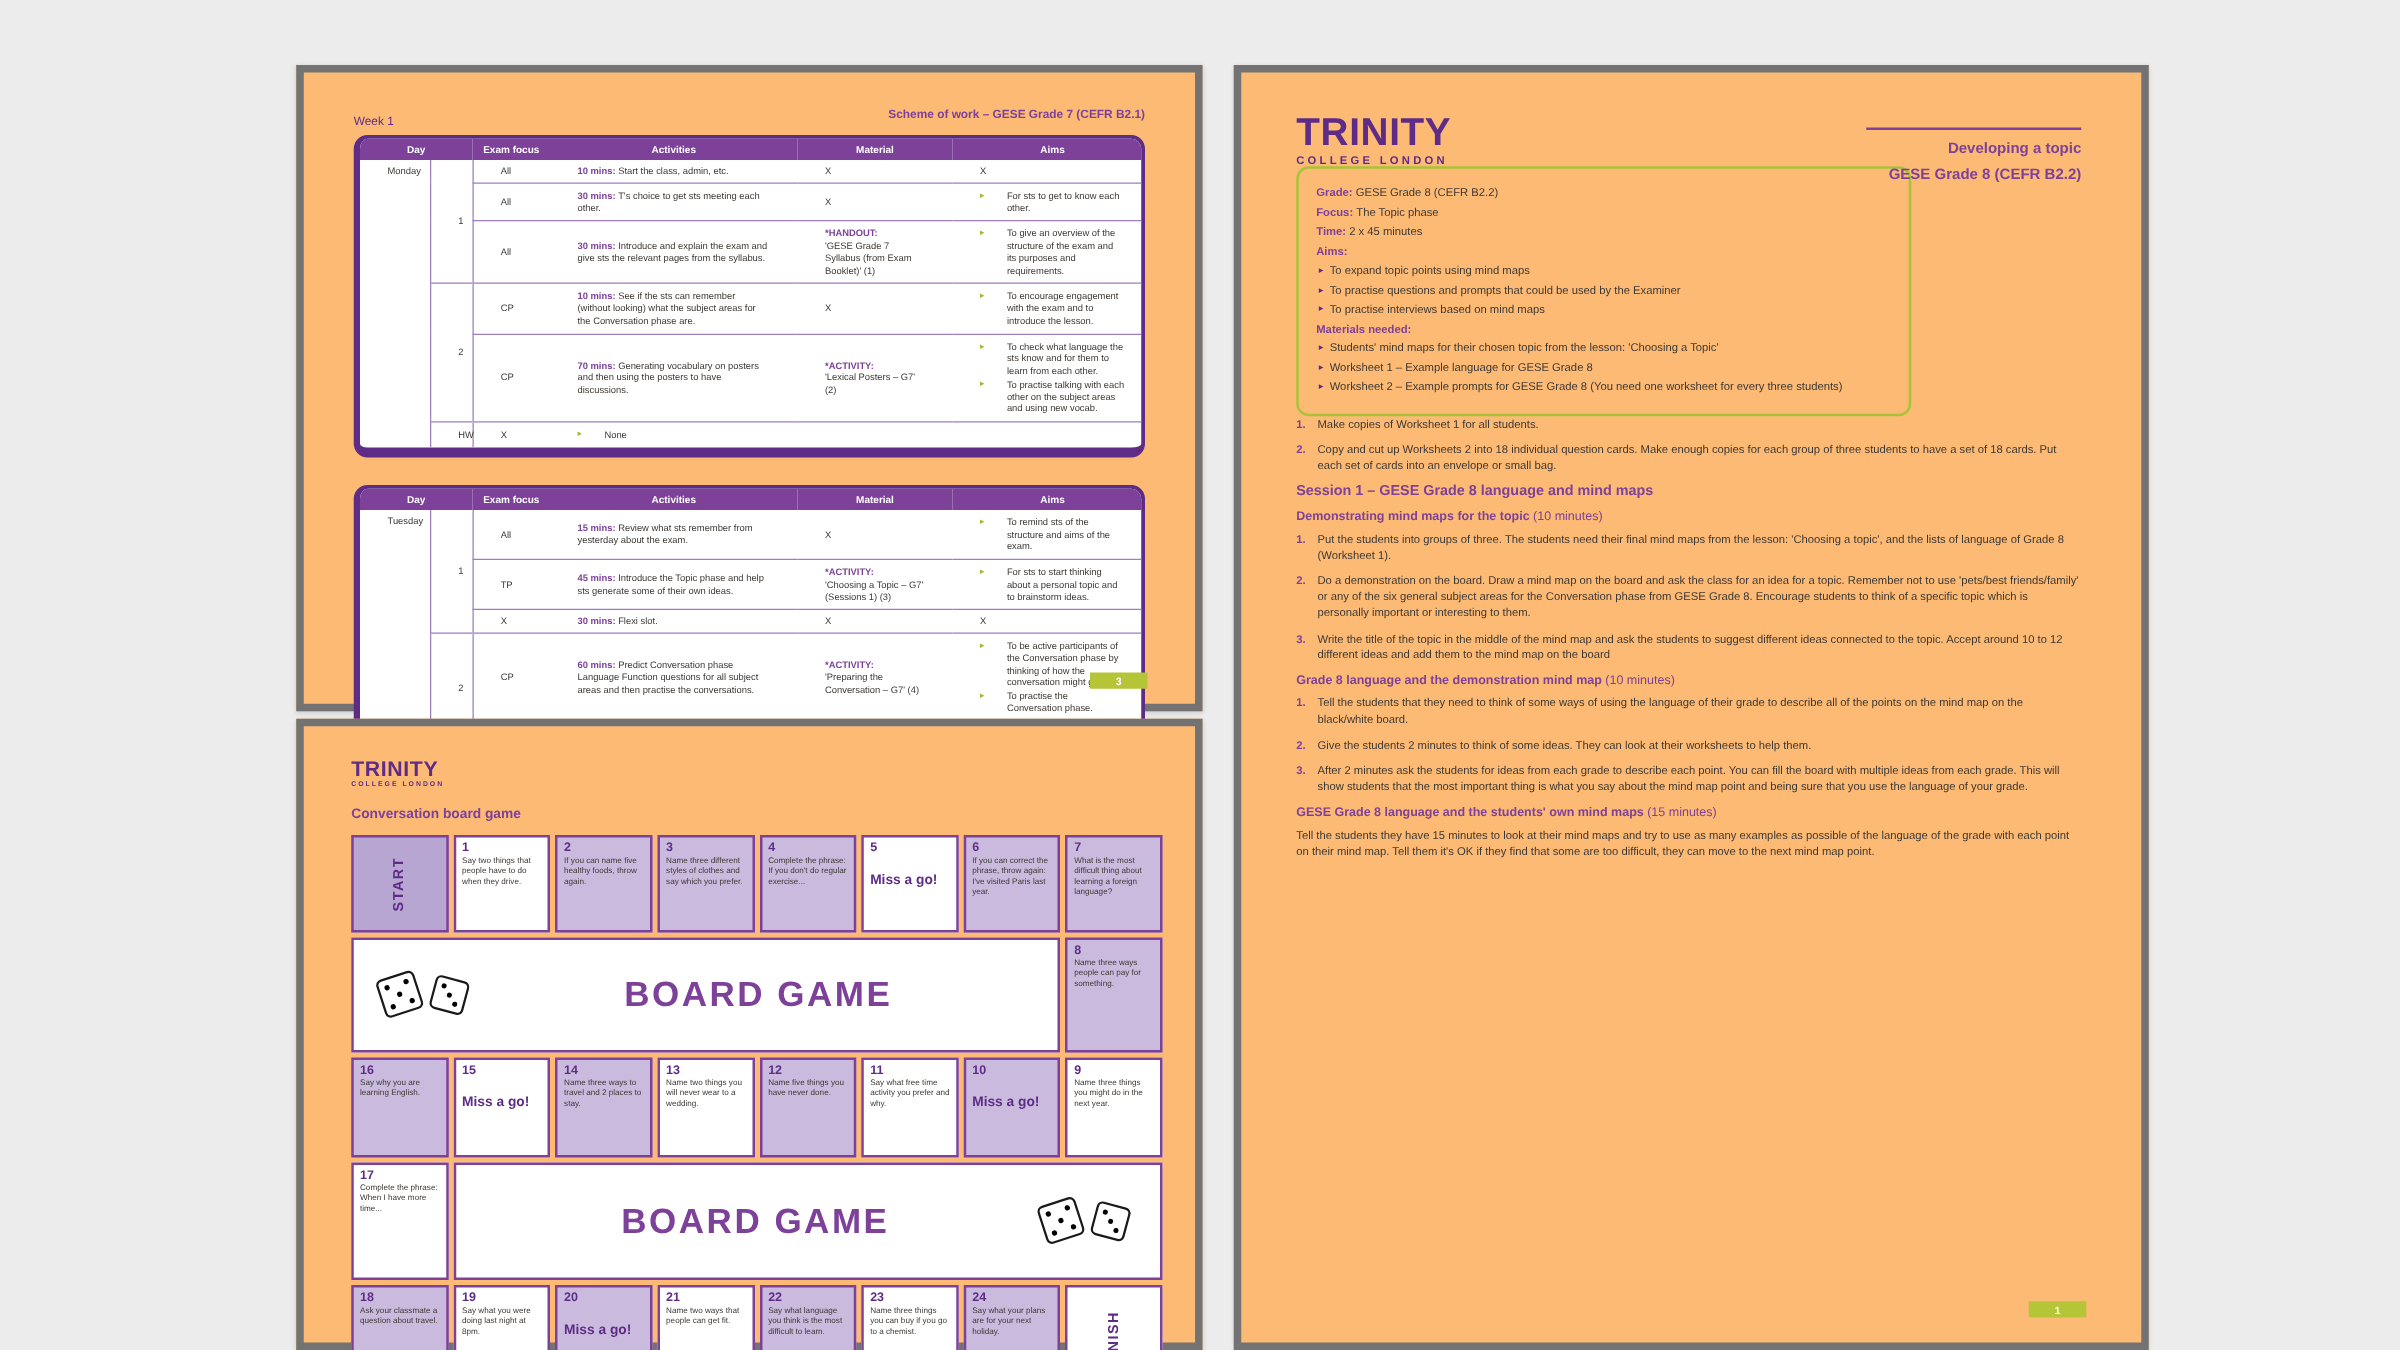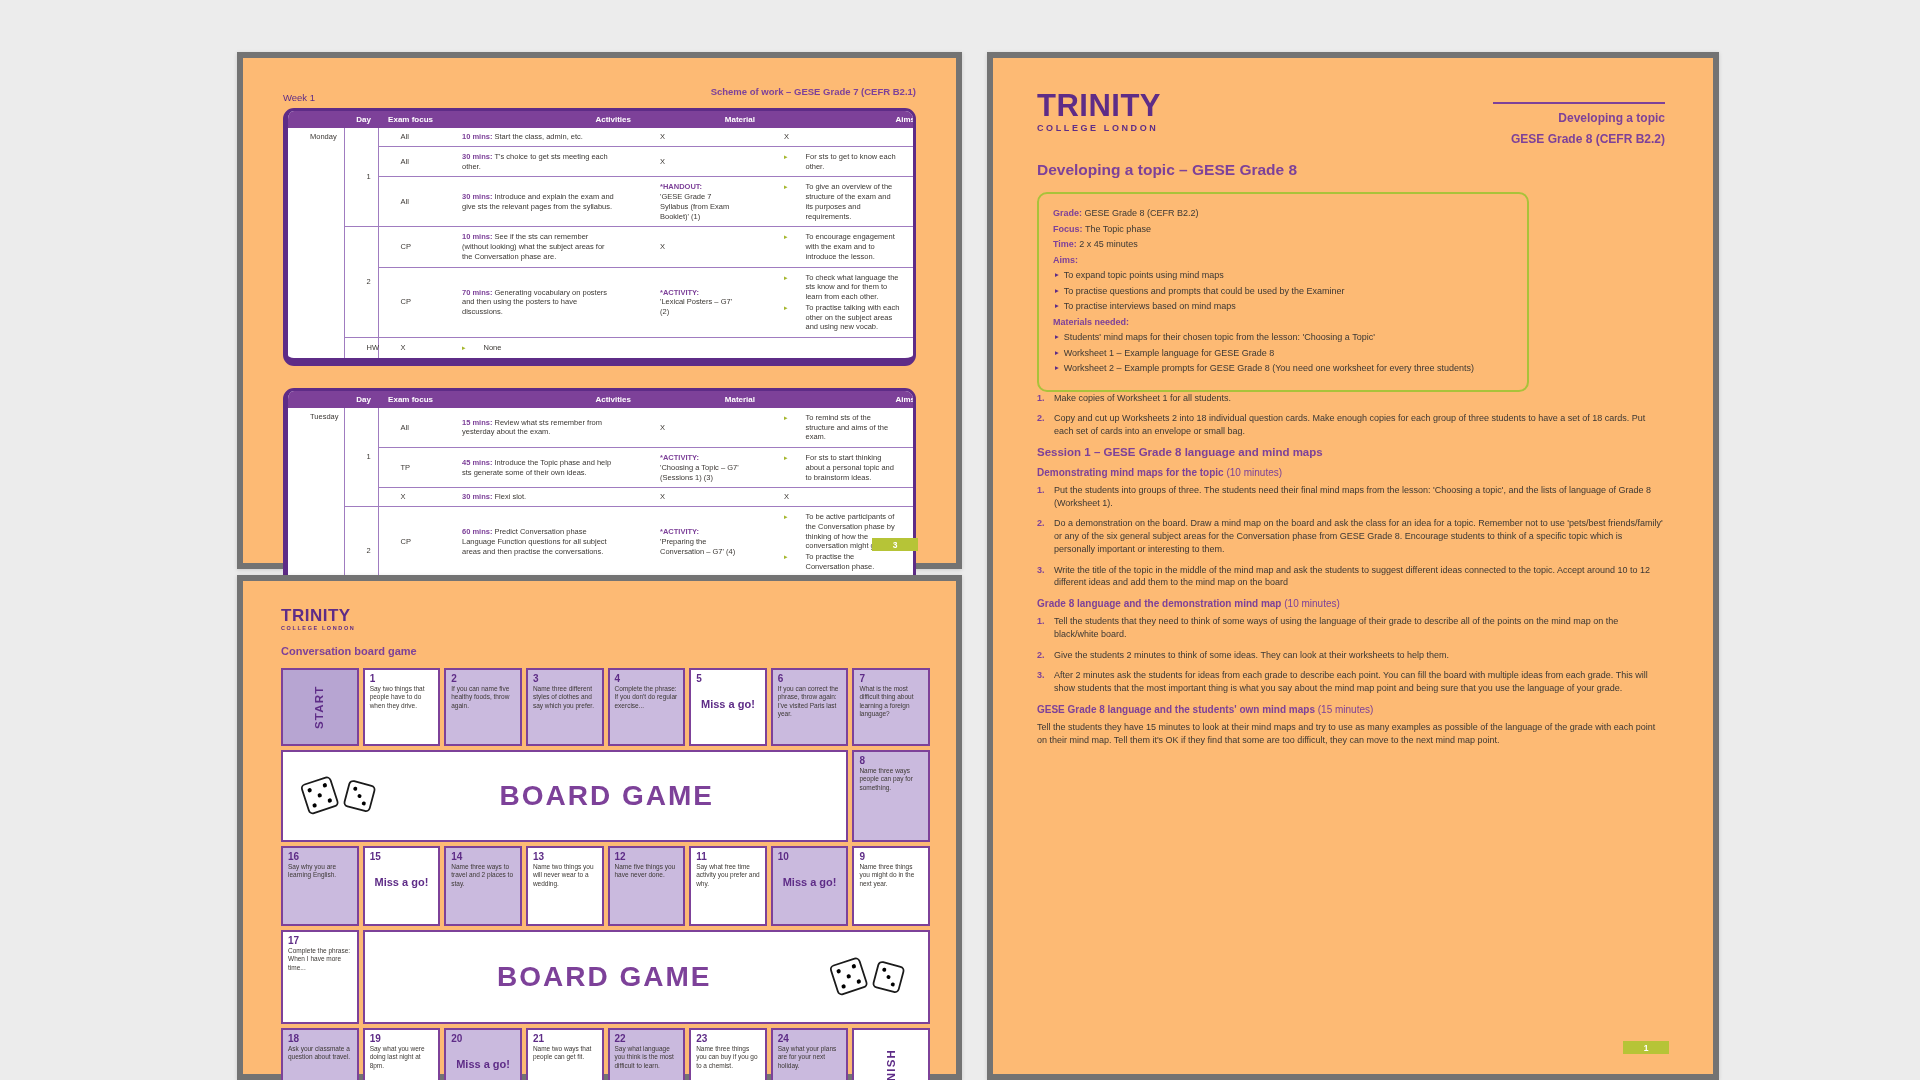--- a/index.html
+++ b/index.html
@@ -23,21 +23,21 @@
   #page1{left:237px;top:52px;width:725px;height:517px}
   #page2{left:237px;top:575px;width:725px;height:505px}
   #page3{left:987px;top:52px;width:732px;height:1028px}
 
   
   .p1-inner{position:relative;padding:34px 40px 0 40px;height:100%}
   .sow-title{position:absolute;top:28px;right:40px;font-size:9.5px;font-weight:bold;color:var(--purple)}
   .week{font-size:9.5px;font-weight:normal;color:var(--purple-dark);margin-bottom:5px}
   .sow-wrap{border:3px solid var(--purple-dark);border-left-width:5px;border-bottom-width:8px;border-radius:11px;overflow:hidden;background:#fff;margin-bottom:22px}
   .sow-wrap table{width:100%;border-collapse:collapse;table-layout:fixed}
-  .sow-wrap th{background:var(--purple);color:#fff;font-size:8px;text-align:right;padding:4px 7px;font-weight:bold}
+  .sow-wrap th{background:var(--purple);color:#fff;font-size:8px;text-align:center;padding:4px 7px;font-weight:bold}
   .sow-wrap td{font-size:7.5px;line-height:1.3;padding:4px 22px;vertical-align:middle;color:var(--ink)}
   td.day-cell{vertical-align:top;border-right:1px solid var(--sep);font-size:7.5px;color:var(--ink)}
   td.sess-cell{text-align:center;border-right:1px solid var(--sep);font-size:7.5px}
   td.sep{border-top:1px solid var(--sep)}
   .t{font-weight:bold;color:var(--purple)}
   .mlab{font-weight:bold;color:var(--purple)}
   .aim{display:flex;gap:18px;margin:1px 0}
   .ar{color:var(--lime-ar);font-size:7px;line-height:1.35;flex:none}
   .ibar{color:var(--purple-dark)}
   .pnum{position:absolute;right:38px;background:var(--lime);color:#fff;font-weight:bold;font-size:8.5px;width:46px;height:13px;display:flex;align-items:center;justify-content:center}
@@ -52,21 +52,21 @@
   .logo-lg .t1{font-size:31px}
   .logo-lg .t2{font-size:9px;letter-spacing:2.6px;margin-top:2px}
 
   
   .p2-inner{position:relative;padding:26px 38px 0 38px}
   .board-title{font-size:11px;font-weight:bold;color:var(--purple);margin-top:14px}
   .board{display:grid;grid-template-columns:repeat(8,1fr);grid-template-rows:78px 92px 80px 94px 86px;gap:4px;width:649px;margin-top:11px}
   .bcell{border:2px solid var(--purple);background:#fff;padding:3px 5px;font-size:6.5px;line-height:1.28;color:var(--ink)}
   .bcell .n{display:block;font-weight:bold;color:var(--purple-dark);font-size:10px;margin-bottom:1px;line-height:1.1}
   .bcell.shaded{background:var(--shade)}
-  .bcell.miss .mtext{display:block;font-weight:bold;color:var(--purple-dark);font-size:11px;text-align:center;margin-top:13px}
+  .bcell.miss .mtext{display:block;font-weight:bold;color:var(--purple-dark);font-size:11px;text-align:left;margin-top:13px}
   .bcell.corner{display:flex;align-items:center;justify-content:center;padding:0}
   .bcell.corner.startbg{background:var(--start-shade)}
   .vert{transform:rotate(-90deg);font-weight:bold;color:var(--purple-dark);font-size:11.5px;letter-spacing:1.2px;white-space:nowrap}
   .barea{border:2px solid var(--purple);display:flex;align-items:center;background:#fff}
   .barea.a1{grid-column:1/8;padding:0 14px}
   .barea.a2{grid-column:2/9;padding:0 18px}
   .bg-text{flex:1;text-align:center;font-size:28px;font-weight:800;color:var(--purple);letter-spacing:2px}
   .dice{flex:none}
 
   
@@ -402,21 +402,20 @@
   <div class="p3-inner">
     <div class="logo logo-lg">
       <div class="t1">TRINITY</div>
       <div class="t2">COLLEGE LONDON</div>
     </div>
     <div class="corner-block">
       <div class="corner-rule"></div>
       <div class="corner-l1">Developing a topic</div>
       <div class="corner-l2">GESE Grade 8 (CEFR B2.2)</div>
     </div>
-    <div class="p3-h1">Developing a topic – GESE Grade 8</div>
     <div class="infobox" id="infobox">
         <div class="ib-row"><span class="lbl">Grade: </span><span>GESE Grade 8 (CEFR B2.2)</span></div>
         <div class="ib-row"><span class="lbl">Focus: </span><span>The Topic phase</span></div>
         <div class="ib-row"><span class="lbl">Time: </span><span>2 x 45 minutes</span></div>
         <div class="ib-row lbl">Aims:</div>
         <div class="ib-bullet">
           <span class="ar ibar">▸</span>
           <span>To expand topic points using mind maps</span>
         </div>
         <div class="ib-bullet">

